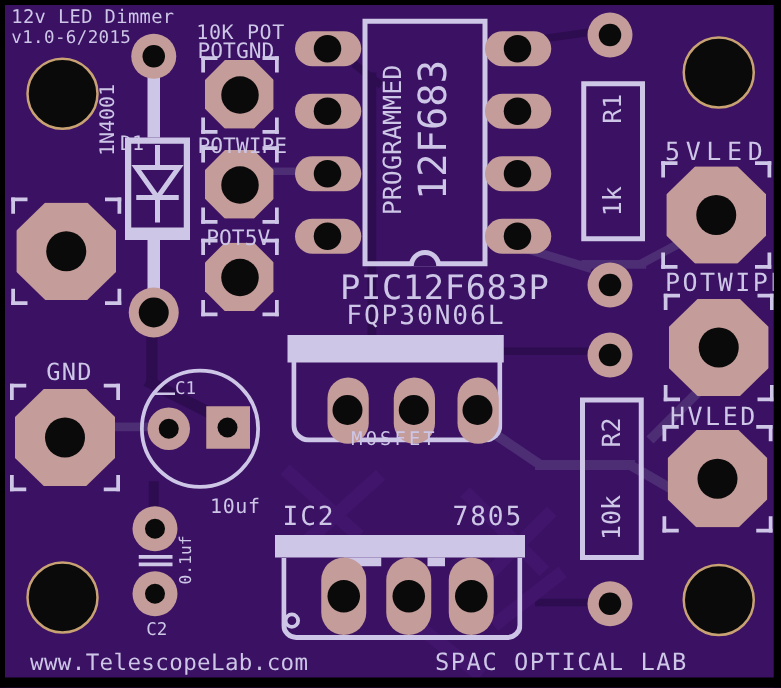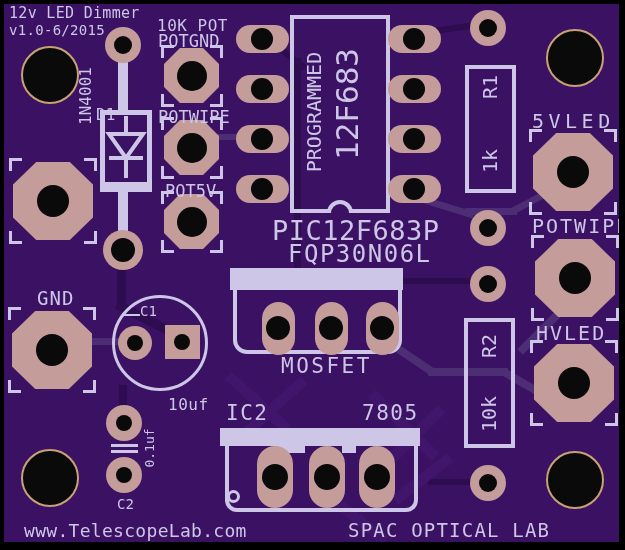--- a/index.html
+++ b/index.html
@@ -213,30 +213,30 @@
   <div class="hole" style="left:479px;top:219px;width:18px;height:18px;"></div>
 
   <div class="pad round" style="left:470px;top:266px;width:36px;height:36px;"></div>
   <div class="hole" style="left:479px;top:275px;width:18px;height:18px;"></div>
   <div class="sbox" style="left:464px;top:318px;width:51px;height:130px;"></div>
   <div class="vt" style="left:489px;top:346px;font-size:20px;">R2</div>
   <div class="vt" style="left:489px;top:414px;font-size:20px;">10k</div>
   <div class="pad round" style="left:470px;top:465px;width:36px;height:36px;"></div>
   <div class="hole" style="left:479px;top:474px;width:18px;height:18px;"></div>
 
-  <div class="silk" style="left:288px;top:242px;font-size:24px;letter-spacing:1.5px;">FQP30N06L</div>
+  <div class="silk" style="left:277px;top:242px;font-size:21px;letter-spacing:1.5px;">FQP30N06L</div>
   <div class="sfill" style="left:230px;top:268px;width:173px;height:22px;"></div>
   <div class="sbox" style="left:233px;top:284px;width:169px;height:70px;border-top:none;border-radius:0 0 14px 14px;"></div>
   <div class="pad ovv" style="left:262px;top:302px;width:33px;height:53px;"></div>
   <div class="hole" style="left:266px;top:316px;width:24px;height:24px;"></div>
   <div class="pad ovv" style="left:315px;top:302px;width:33px;height:53px;"></div>
   <div class="hole" style="left:319px;top:316px;width:24px;height:24px;"></div>
   <div class="pad ovv" style="left:366px;top:302px;width:33px;height:53px;"></div>
   <div class="hole" style="left:370px;top:316px;width:24px;height:24px;"></div>
-  <div class="silk" style="left:281px;top:356px;font-size:21px;letter-spacing:2.5px;">MOSFET</div>
+  <div class="silk" style="left:281px;top:344px;font-size:15px;letter-spacing:2.5px;">MOSFET</div>
 
   <div class="silk" style="left:226px;top:403px;font-size:21px;letter-spacing:1.5px;">IC2</div>
   <div class="silk" style="left:362px;top:403px;font-size:21px;letter-spacing:1.5px;">7805</div>
   <div class="sfill" style="left:220px;top:428px;width:200px;height:18px;"></div>
   <div class="sfill" style="left:275px;top:446px;width:30px;height:7px;"></div>
   <div class="sfill" style="left:342px;top:446px;width:14px;height:7px;"></div>
   <div class="sbox" style="left:225px;top:446px;width:193px;height:66px;border-top:none;border-radius:0 0 12px 12px;"></div>
   <div class="sbox round" style="left:227px;top:490px;width:13px;height:13px;border-width:3px;z-index:3;"></div>
   <div class="pad ovv" style="left:257px;top:446px;width:36px;height:62px;"></div>
   <div class="hole" style="left:262px;top:464px;width:26px;height:26px;"></div>

